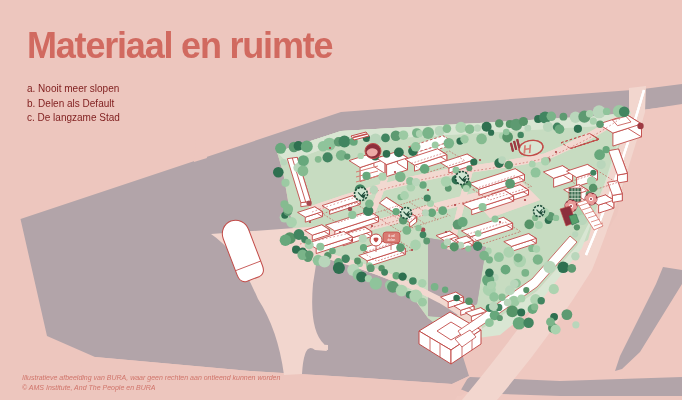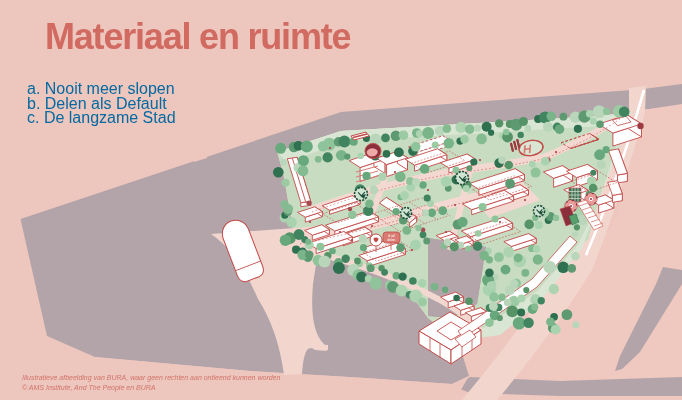--- a/index.html
+++ b/index.html
@@ -746,16 +746,16 @@
     </g>
 
 <circle cx="640.5" cy="126" r="3.2" fill="#9e3a42"></circle>
 
 <g transform="rotate(-21 242 250)">
       <path d="M228.5,233 A13.5,14 0 0 1 255.5,233 L255.5,272 Q255.5,280 249,281 L235,281 Q228.5,280 228.5,272 Z" fill="#ffffff" stroke="#c24b48" stroke-width="1"></path>
       <line x1="228.5" y1="267" x2="255.5" y2="267" stroke="#c24b48" stroke-width="0.8"></line>
     </g>
 </svg>
 
-<div class="abs" style="left:27px;top:16px;font-size:36px;font-weight:bold;color:#d16a60;letter-spacing:-1.2px;margin-left:18px;">Materiaal en ruimte</div>
-
-<div class="abs" style="left:27px;top:82px;font-size:16px;color:#0369a1;line-height:14.5px;">a. Nooit meer slopen<br>b. Delen als Default<br>c. De langzame Stad</div>
+<div class="abs" style="left:27px;top:25px;font-size:36px;font-weight:bold;color:#d16a60;letter-spacing:-1.2px;">Materiaal en ruimte</div>
+
+<div class="abs" style="left:27px;top:82px;font-size:10px;color:#7f1d1d;line-height:14.5px;">a. Nooit meer slopen<br>b. Delen als Default<br>c. De langzame Stad</div>
 
 <div class="abs" style="left:22px;top:373px;font-size:7px;font-style:italic;color:#d0756b;line-height:9.6px;">Illustratieve afbeelding van BURA, waar geen rechten aan ontleend kunnen worden<br>© AMS Institute, And The People en BURA</div>
 </body></html>

